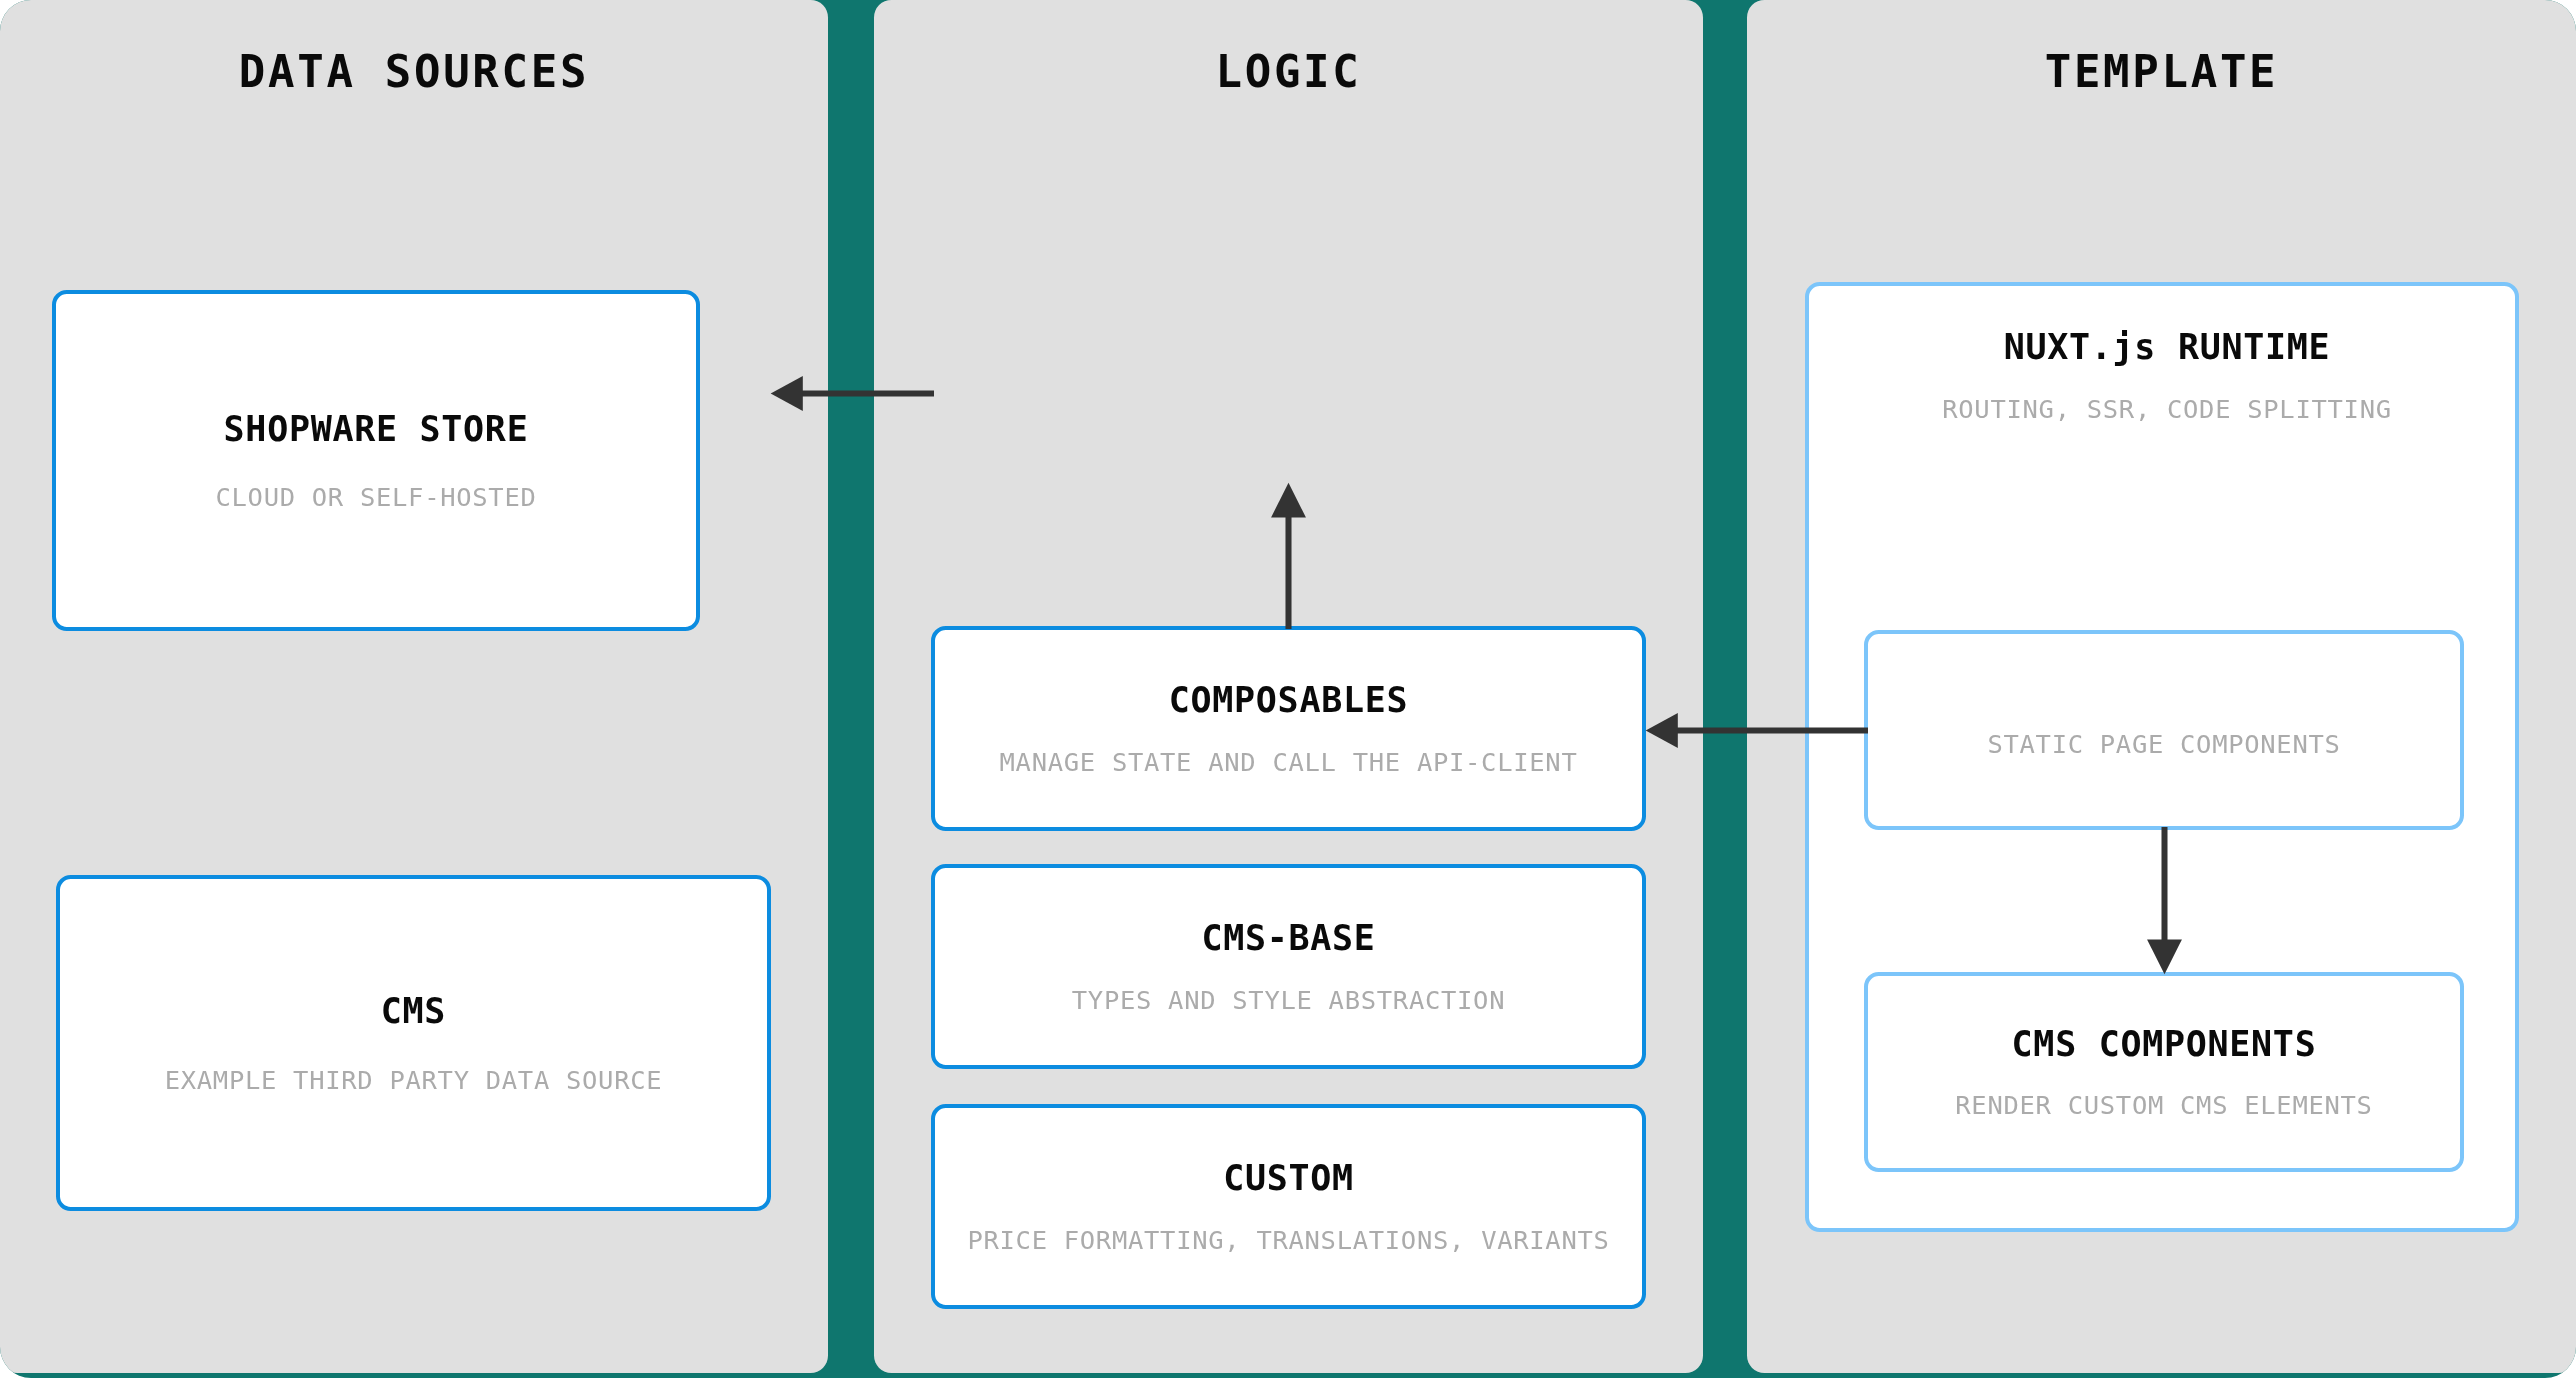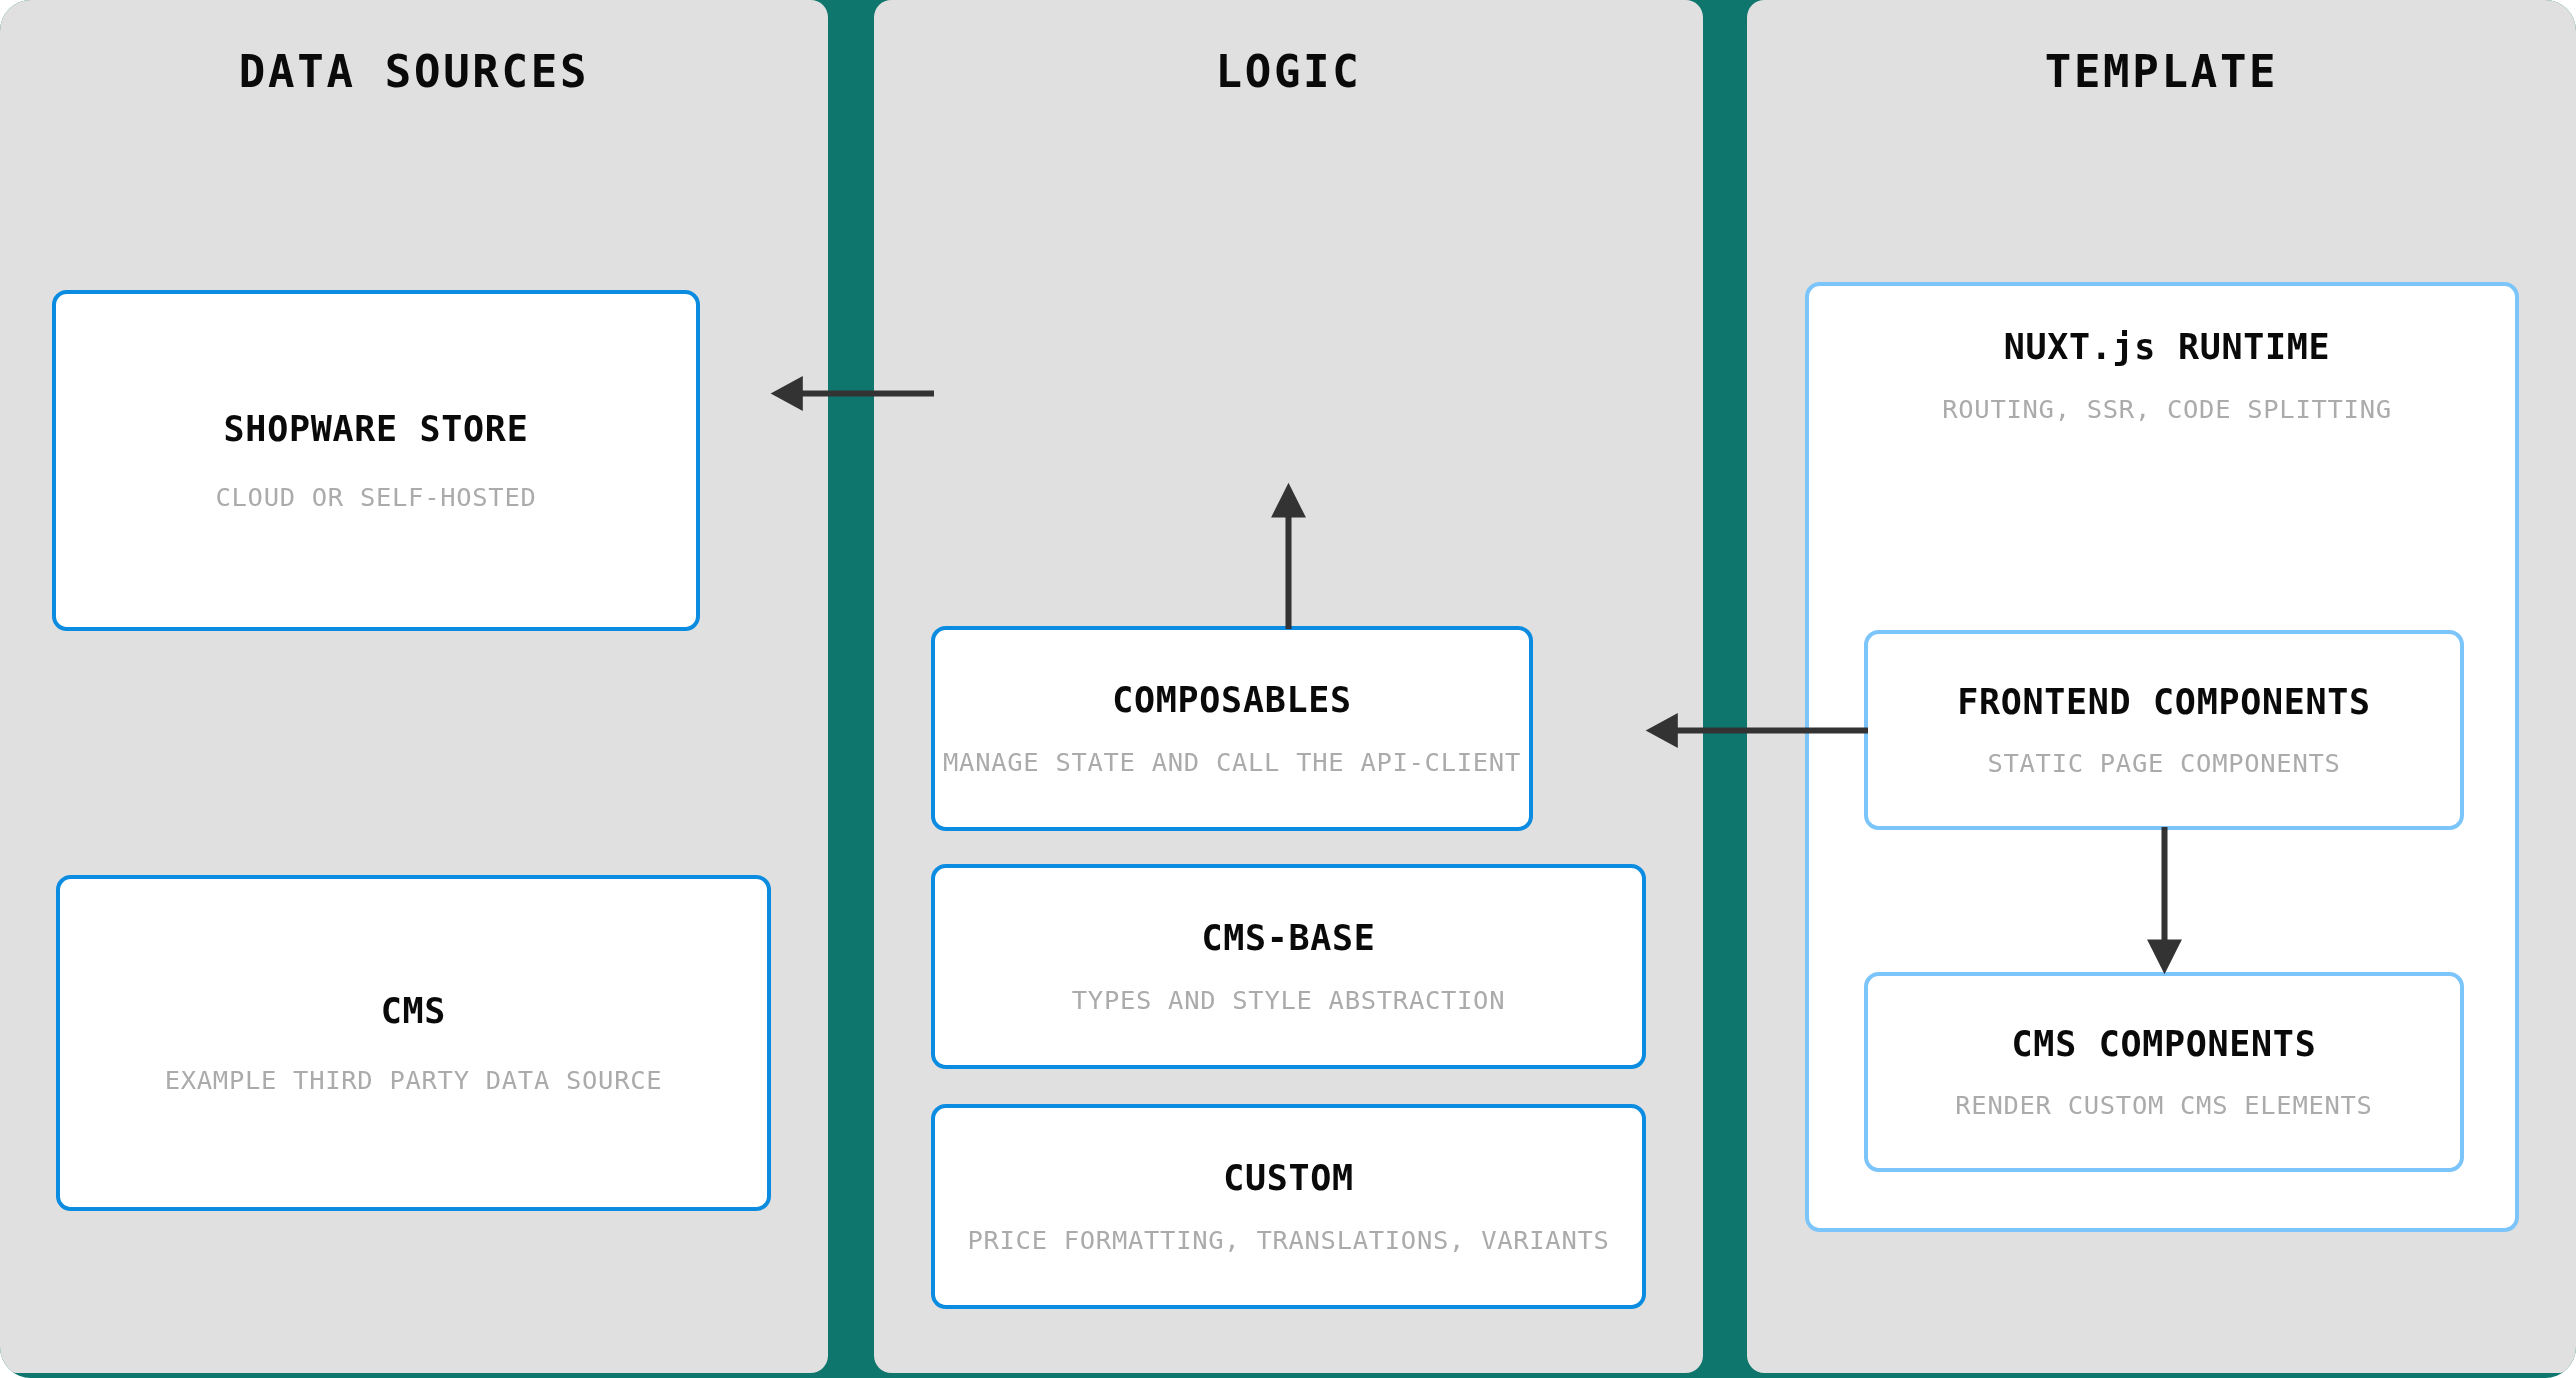--- a/index.html
+++ b/index.html
@@ -103,21 +103,21 @@
     <div class="node-title">CMS</div>
     <div class="gap-md"></div>
     <div class="node-sub">EXAMPLE THIRD PARTY DATA SOURCE</div>
   </div>
 
   <div class="column" style="left:874px; top:0px; width:829px; height:1373px;">
     <div class="column-title" style="top:46px;">LOGIC</div>
   </div>
 
 
-  <div class="node strong" style="left:931px; top:626px; width:602px; height:205px;">
+  <div class="node strong" style="left:931px; top:626px; width:715px; height:205px;">
     <div class="node-title">COMPOSABLES</div>
     <div class="gap-sm"></div>
     <div class="node-sub">MANAGE STATE AND CALL THE API-CLIENT</div>
   </div>
 
   <div class="node strong" style="left:931px; top:864px; width:715px; height:205px;">
     <div class="node-title">CMS-BASE</div>
     <div class="gap-sm"></div>
     <div class="node-sub">TYPES AND STYLE ABSTRACTION</div>
   </div>
@@ -132,21 +132,20 @@
     <div class="column-title" style="top:46px;">TEMPLATE</div>
   </div>
 
   <div class="node light" style="left:1805px; top:282px; width:714px; height:950px; justify-content:flex-start; padding-top:42px;padding-left:10px;">
     <div class="node-title">NUXT.js RUNTIME</div>
     <div class="gap-sm"></div>
     <div class="node-sub">ROUTING, SSR, CODE SPLITTING</div>
   </div>
 
   <div class="node light" style="left:1864px; top:630px; width:600px; height:200px;">
-    <div class="node-title">FRONTEND COMPONENTS</div>
     <div class="gap-sm"></div>
     <div class="node-sub">STATIC PAGE COMPONENTS</div>
   </div>
 
   <div class="node light" style="left:1864px; top:972px; width:600px; height:200px;">
     <div class="node-title">CMS COMPONENTS</div>
     <div class="gap-sm"></div>
     <div class="node-sub">RENDER CUSTOM CMS ELEMENTS</div>
   </div>
 

